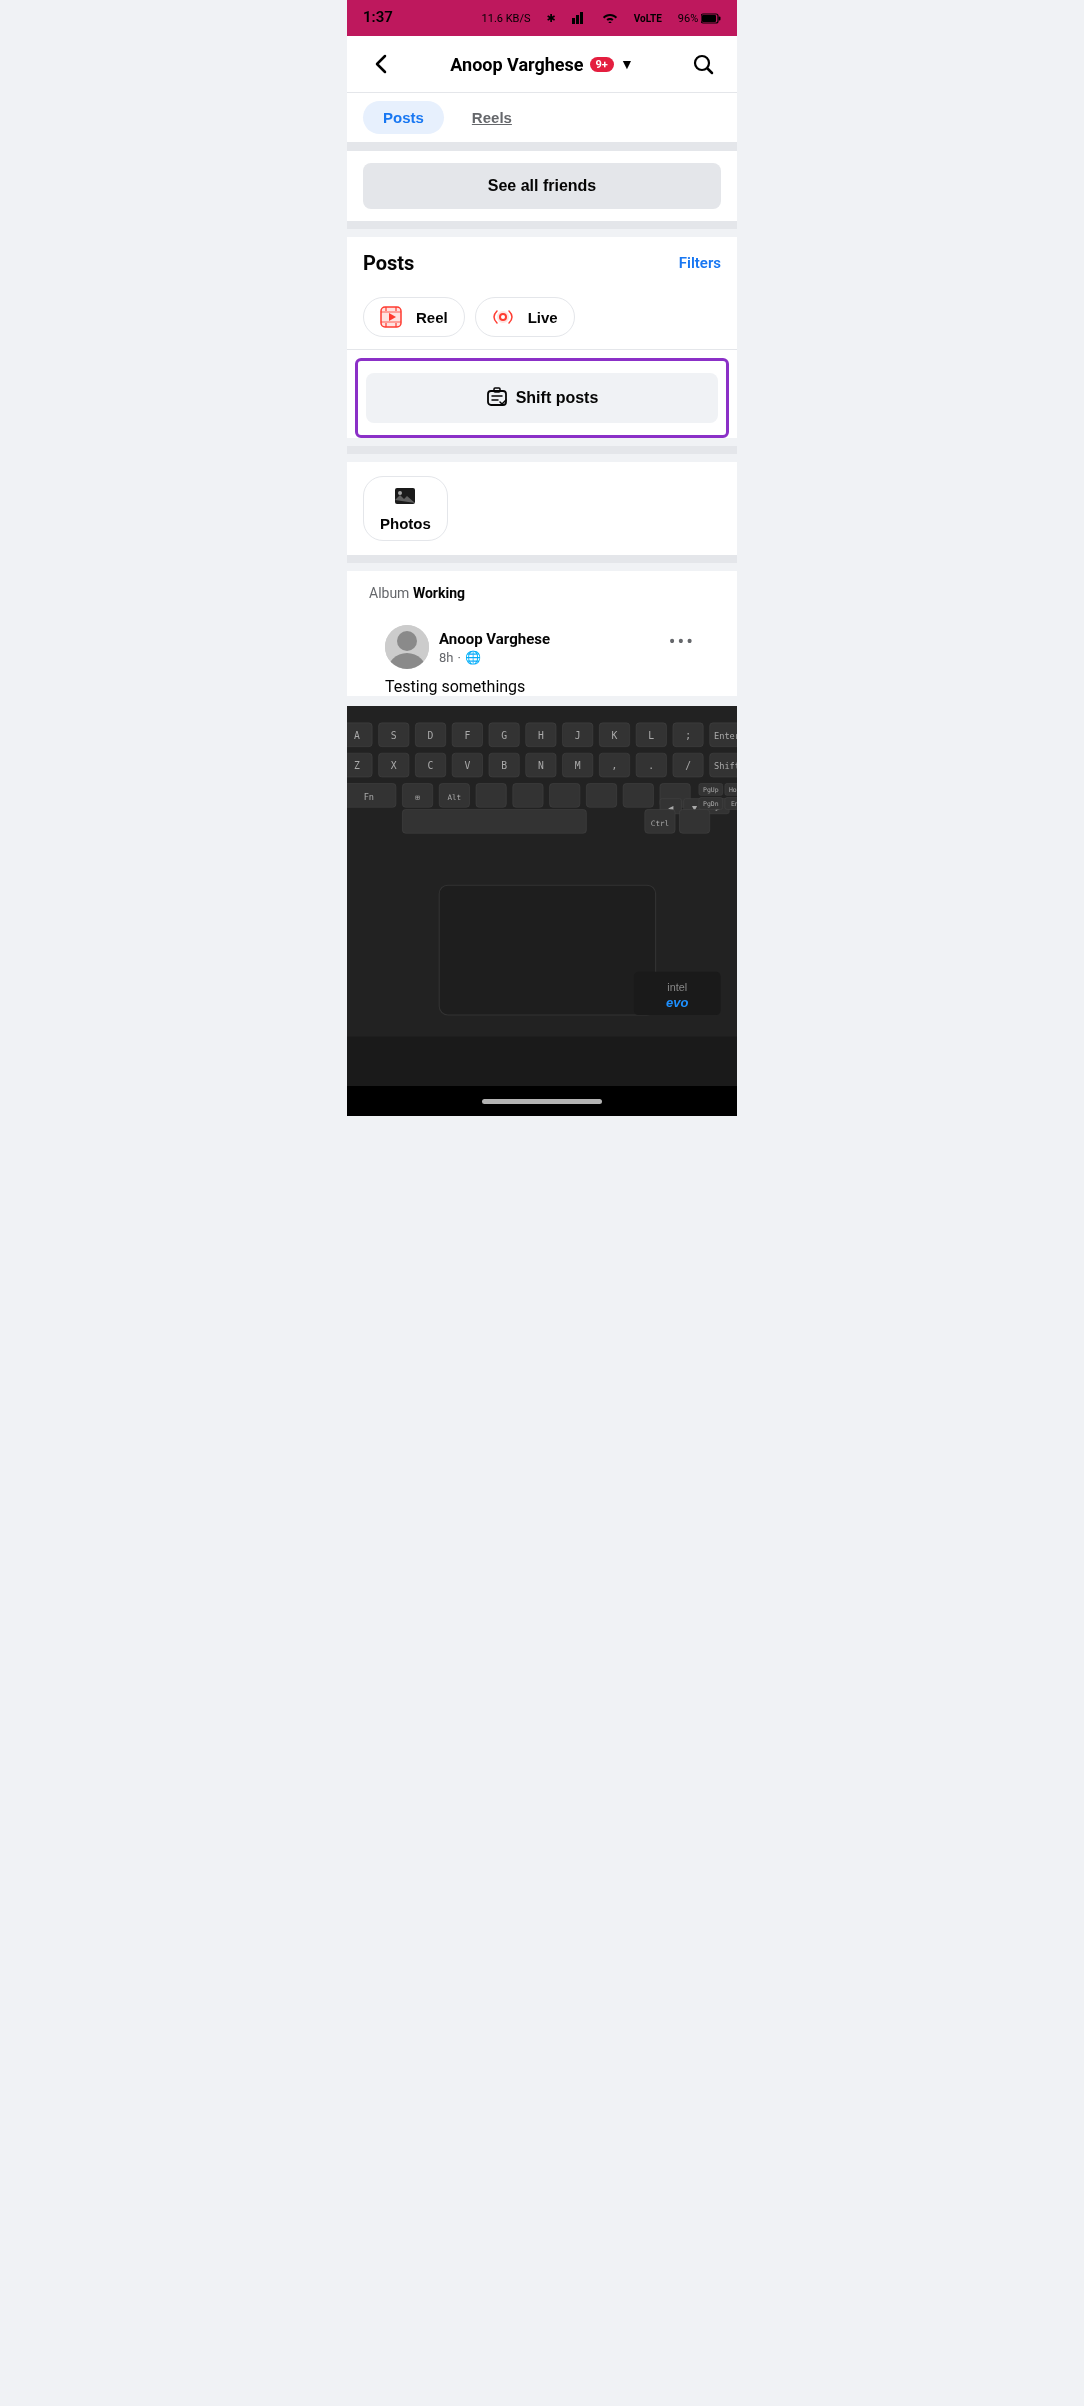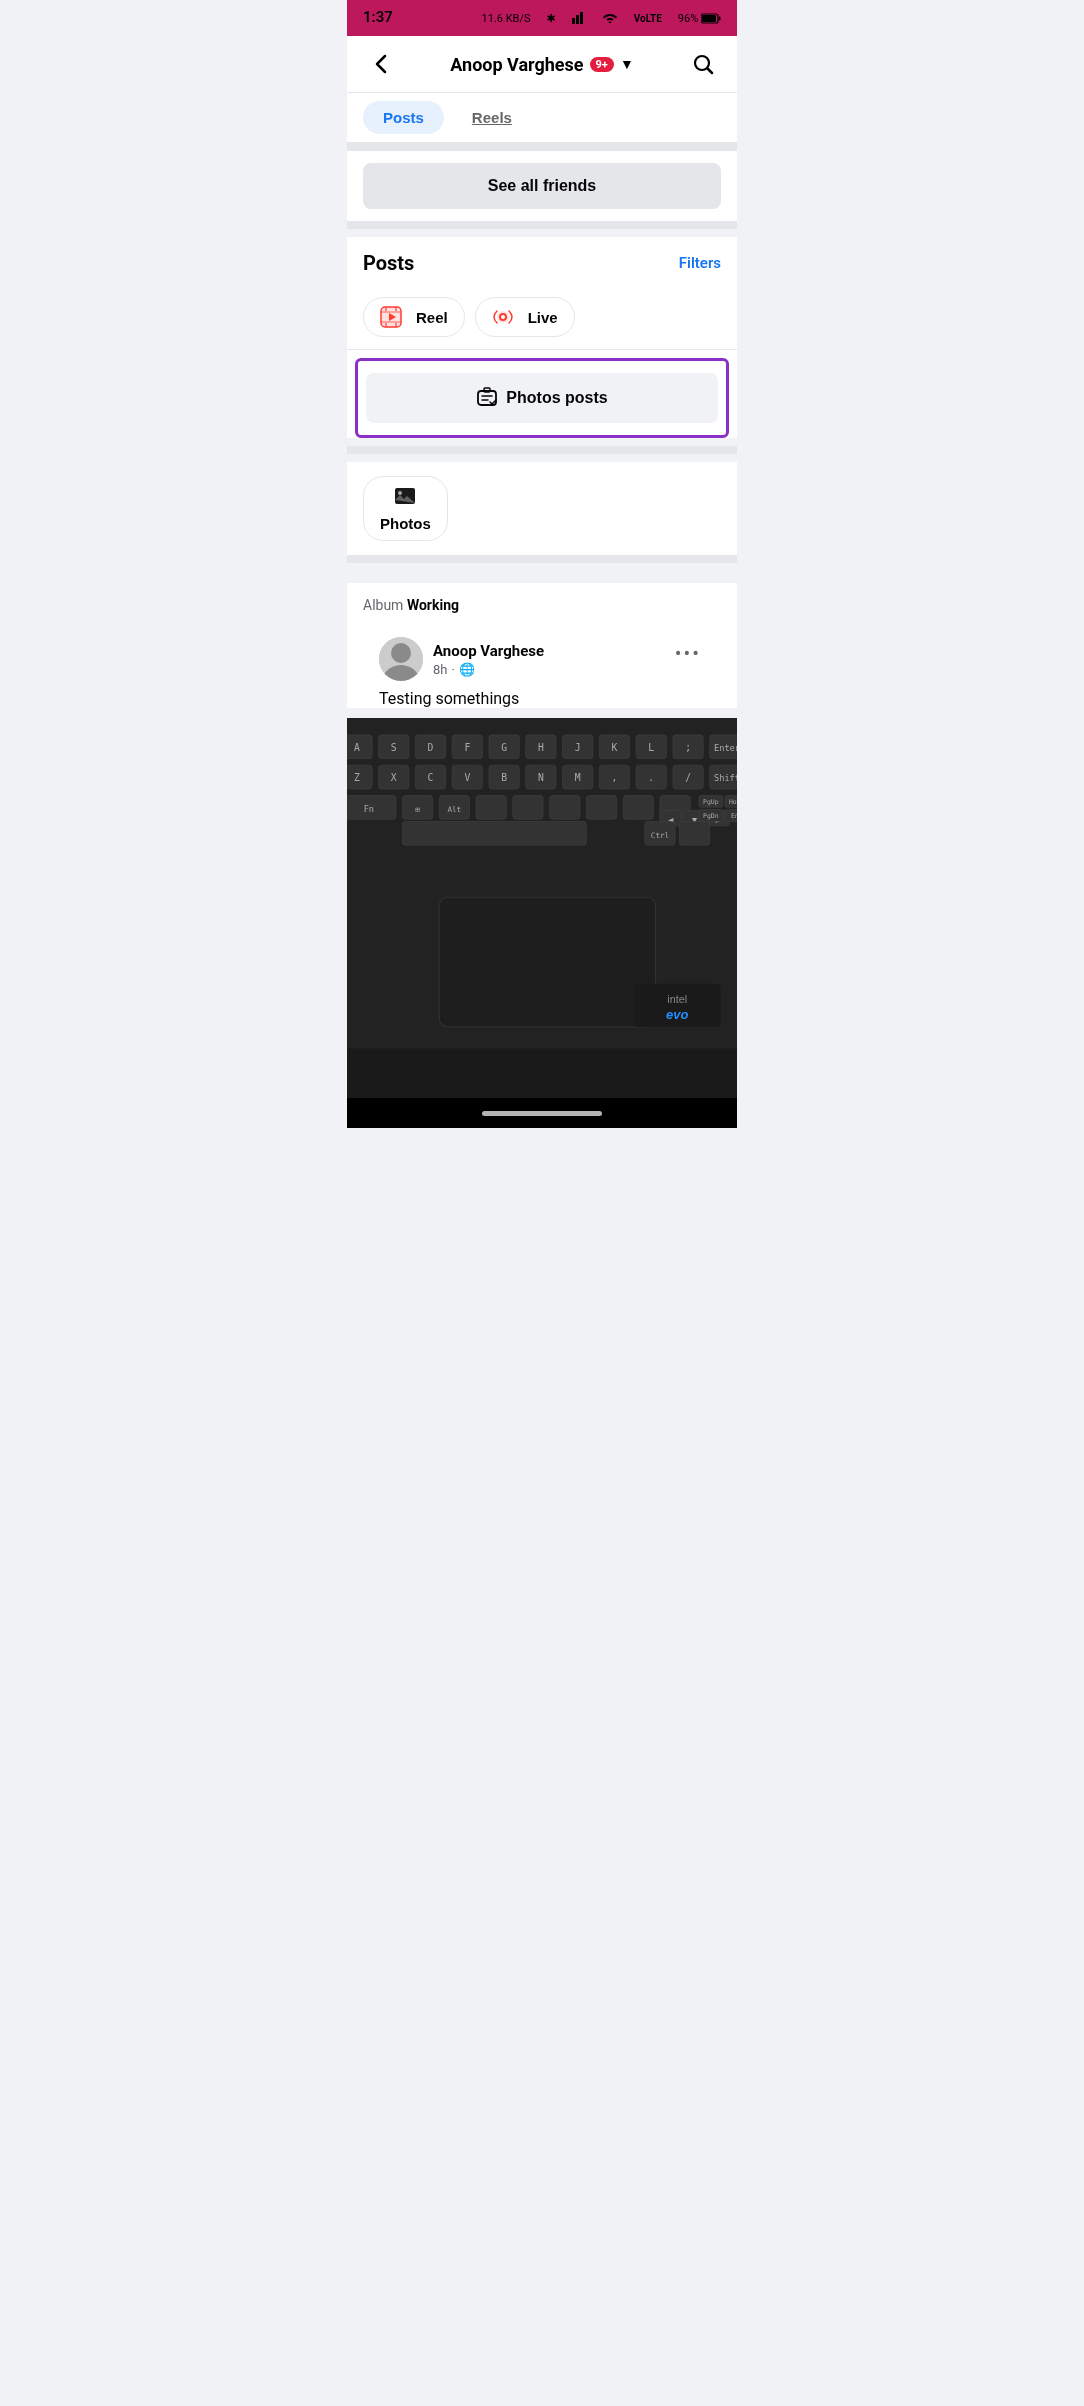--- a/index.html
+++ b/index.html
@@ -272,22 +272,22 @@
       font-size: 15px;
       font-weight: 600;
       color: #050505;
       cursor: pointer;
       flex-direction: column;
     }
 
     
     .album-section {
       background: #fff;
-      margin-top: 20px;
-      padding: 14px 16px 0;
+      margin-top: 8px;
+      padding: 14px 22px 0;
     }
     .album-label {
       font-size: 14px;
       color: #65676b;
       margin-bottom: 12px;
     }
     .album-label strong {
       color: #050505;
       font-weight: 700;
     }
@@ -483,21 +483,21 @@
   </div>
 
   <div class="manage-posts-wrapper">
     <button class="manage-posts-btn">
       <svg width="22" height="22" viewBox="0 0 22 22">
         <rect x="2" y="4" width="18" height="14" rx="3" fill="none" stroke="#050505" stroke-width="1.8"></rect>
         <path d="M6 9h10M6 13h6" stroke="#050505" stroke-width="1.5" stroke-linecap="round"></path>
         <rect x="8" y="1" width="6" height="4" rx="1" fill="none" stroke="#050505" stroke-width="1.5"></rect>
         <path d="M14 15l2 2 4-4" stroke="#050505" stroke-width="1.5" fill="none" stroke-linecap="round" stroke-linejoin="round"></path>
       </svg>
-      <span>Photos posts</span>
+      <span>Shift posts</span>
     </button>
   </div>
 </div>
 
 <div class="section-divider"></div>
 
 <div class="photos-section">
   <button class="photos-btn">
     <svg width="22" height="22" viewBox="0 0 22 22">
       <rect x="1" y="3" width="20" height="16" rx="2" fill="#1a1a1a"></rect>

